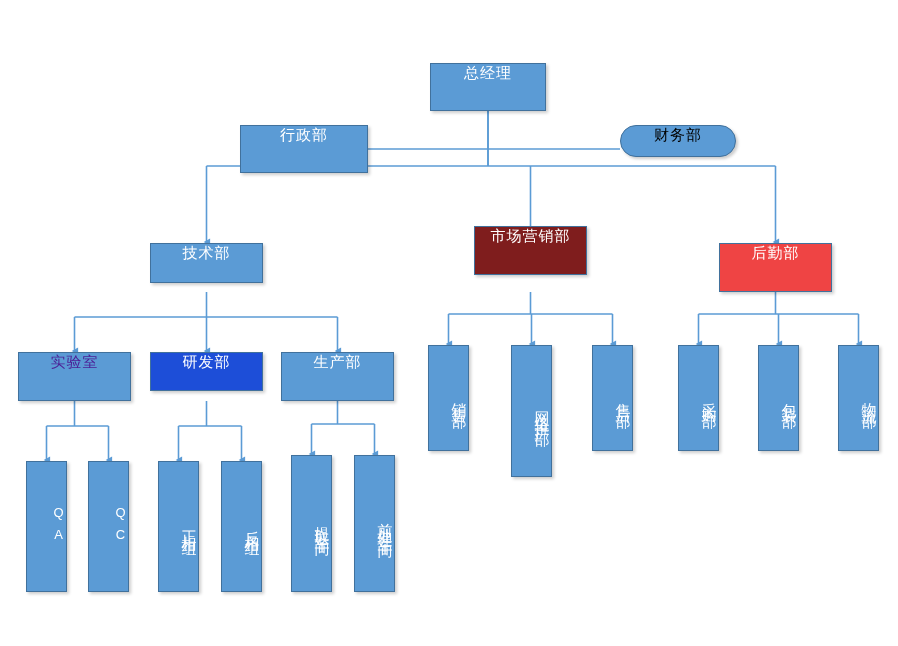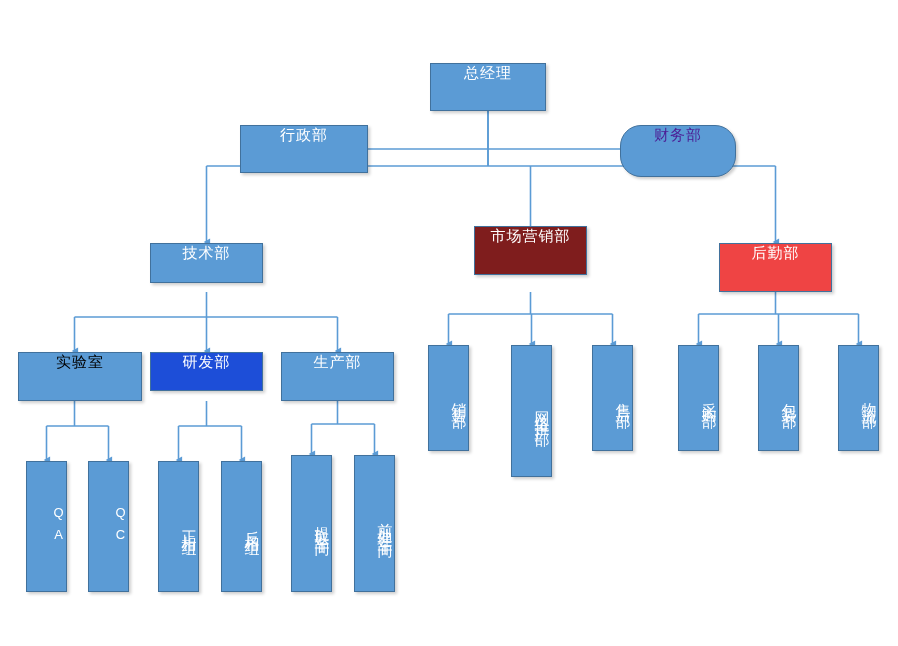--- a/index.html
+++ b/index.html
@@ -102,33 +102,33 @@
         <path d="M356,149 L620,149" stroke="#5B9BD5"></path>
         <path d="M488,111 L488,166" stroke="#5B9BD5"></path>
       </g>
   </svg>
 <div class="node" style="left: 430px; top: 63px; width: 116px; height: 48px; background: rgb(91, 155, 213); border-color: rgb(65, 113, 156); color: rgb(255, 255, 255);">
       <span class="node-label">总经理</span>
     </div>
     <div class="node" style="left: 240px; top: 125px; width: 128px; height: 48px; background: rgb(91, 155, 213); border-color: rgb(65, 113, 156); color: rgb(255, 255, 255);">
       <span class="node-label">行政部</span>
     </div>
-    <div class="node" style="left: 620px; top: 125px; width: 116px; height: 52px; background: rgb(91, 155, 213); border-color: rgb(65, 113, 156); color: #4c1d95; border-radius: 21px;">
+    <div class="node" style="left: 620px; top: 125px; width: 116px; height: 32px; background: rgb(91, 155, 213); border-color: rgb(65, 113, 156); color: #000000; border-radius: 21px;">
       <span class="node-label">财务部</span>
     </div>
     <div class="node" style="left: 150px; top: 243px; width: 113px; height: 40px; background: rgb(91, 155, 213); border-color: rgb(65, 113, 156); color: rgb(255, 255, 255);">
       <span class="node-label">技术部</span>
     </div>
     <div class="node" style="left: 474px; top: 226px; width: 113px; height: 49px; background: #7f1d1d; border-color: rgb(65, 113, 156); color: rgb(255, 255, 255);">
       <span class="node-label">市场营销部</span>
     </div>
     <div class="node" style="left: 719px; top: 243px; width: 113px; height: 49px; background: #ef4444; border-color: rgb(65, 113, 156); color: rgb(255, 255, 255);">
       <span class="node-label">后勤部</span>
     </div>
-    <div class="node" style="left: 18px; top: 352px; width: 124px; height: 49px; background: rgb(91, 155, 213); border-color: rgb(65, 113, 156); color: #000000;">
+    <div class="node" style="left: 18px; top: 352px; width: 113px; height: 49px; background: rgb(91, 155, 213); border-color: rgb(65, 113, 156); color: #4c1d95;">
       <span class="node-label">实验室</span>
     </div>
     <div class="node" style="left: 150px; top: 352px; width: 113px; height: 39px; background: #1d4ed8; border-color: rgb(65, 113, 156); color: rgb(255, 255, 255);">
       <span class="node-label">研发部</span>
     </div>
     <div class="node" style="left: 281px; top: 352px; width: 113px; height: 49px; background: rgb(91, 155, 213); border-color: rgb(65, 113, 156); color: rgb(255, 255, 255);">
       <span class="node-label">生产部</span>
     </div>
     <div class="node vertical" style="left: 428px; top: 345px; width: 41px; height: 106px; background: rgb(91, 155, 213); border-color: rgb(65, 113, 156); color: rgb(255, 255, 255);">
       <span class="node-label">销售部</span>

